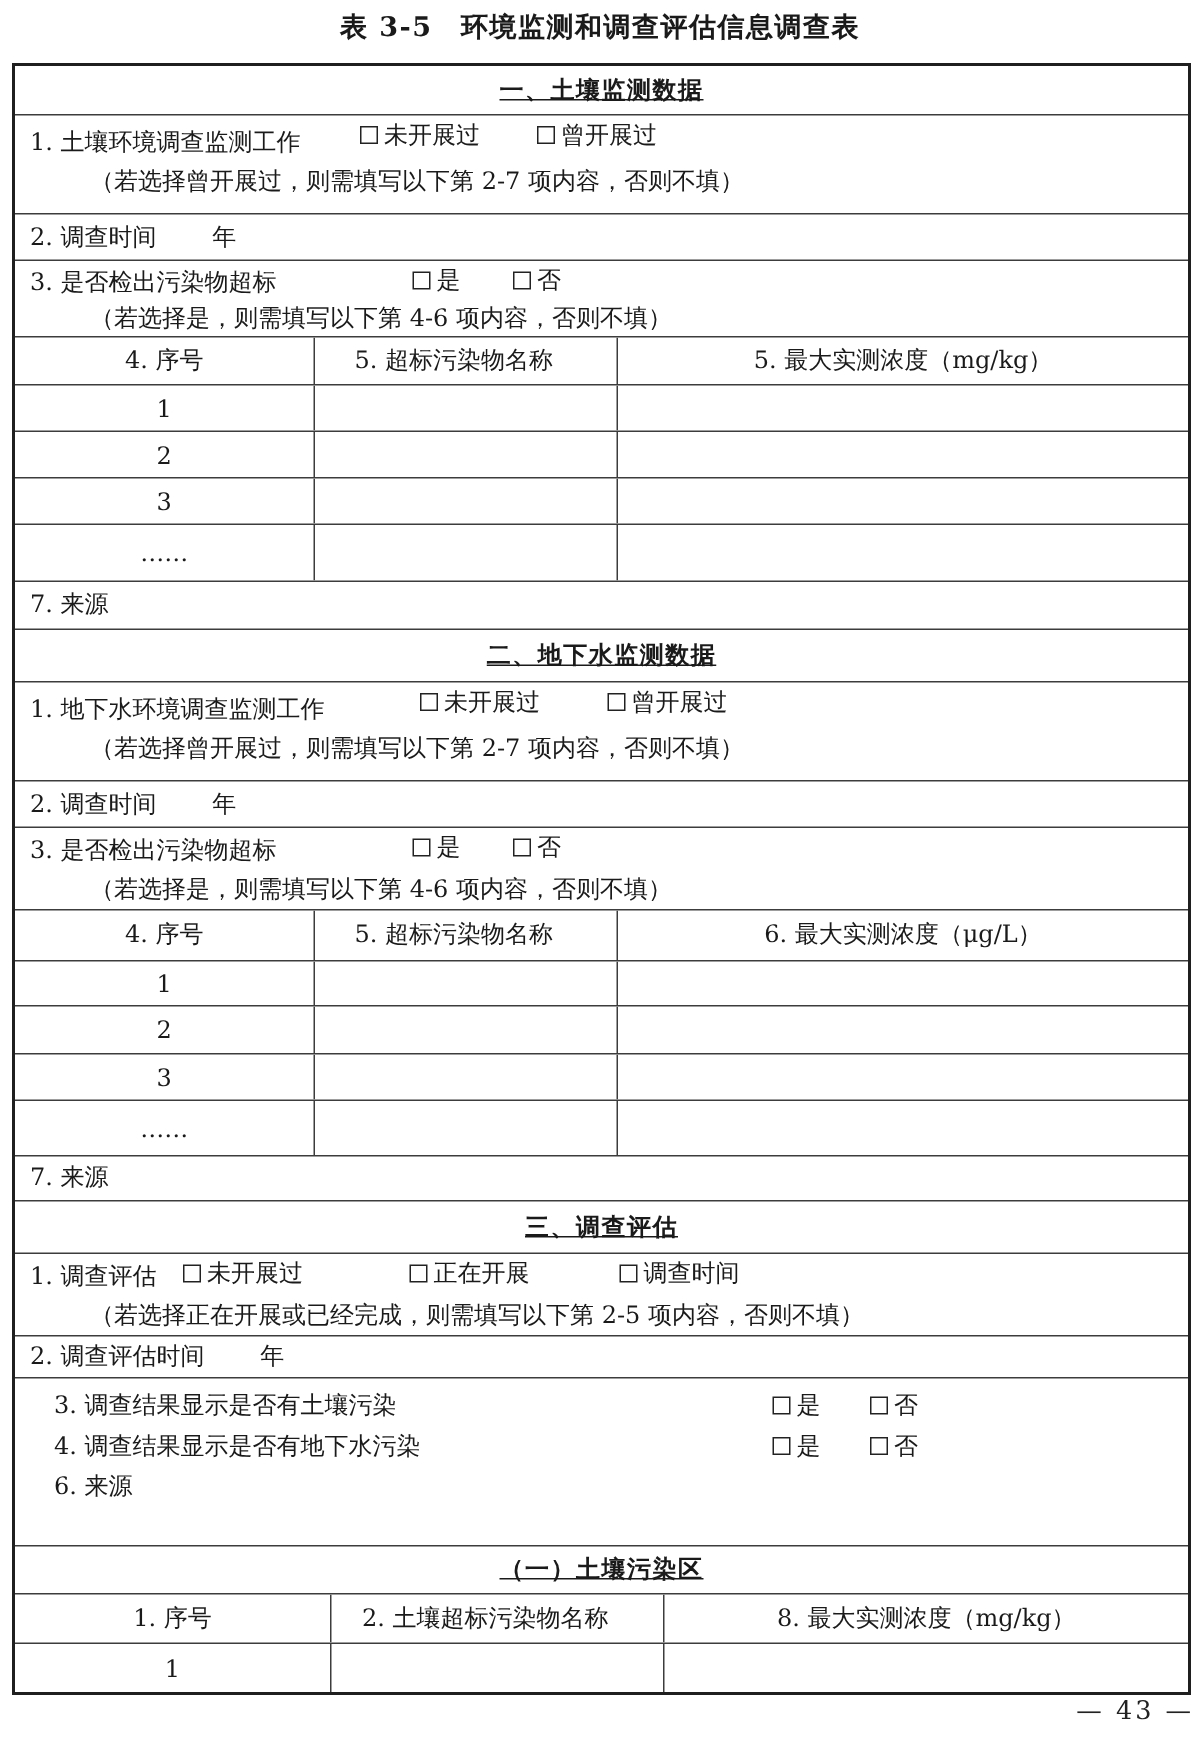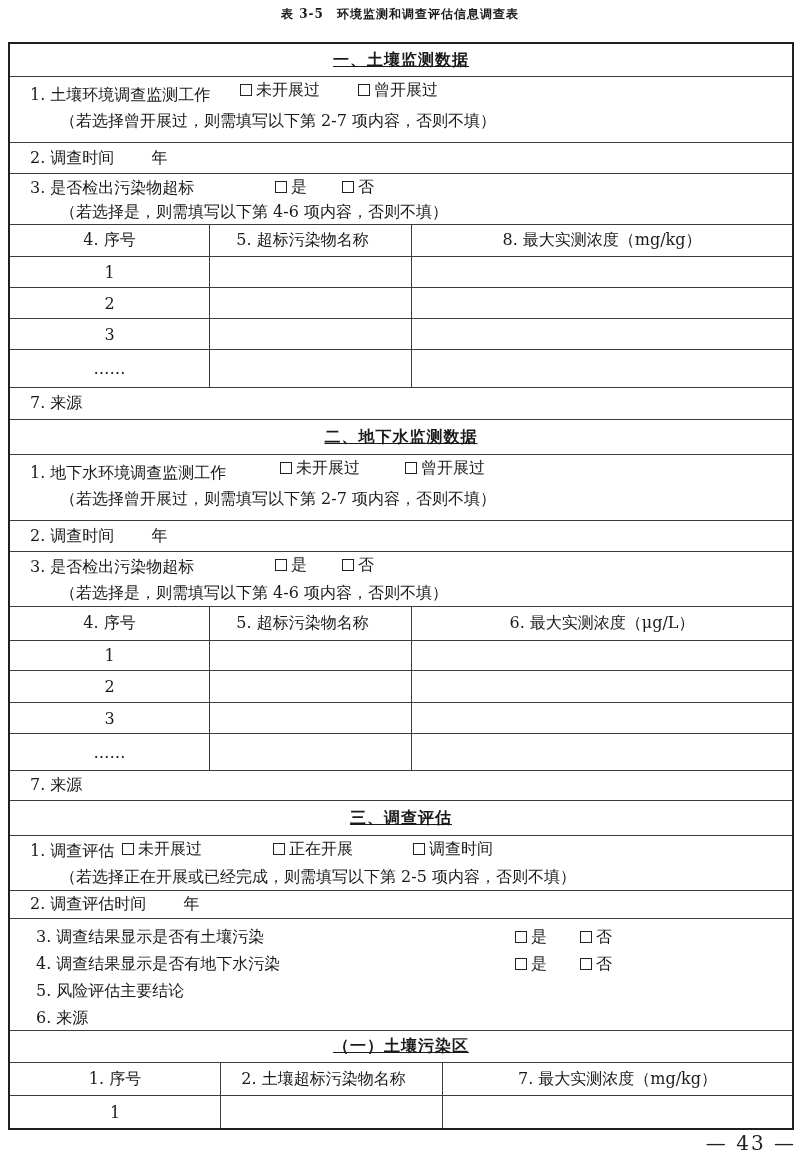--- a/index.html
+++ b/index.html
@@ -4,30 +4,30 @@
 <style>
   html,body { margin:0; padding:0; }
   body {
     width:800px; height:1166px; background:#ffffff; position:relative;
     font-family:"DejaVu Serif","Liberation Serif",serif;
     color:#1a1a1a; font-size:16px;
     -webkit-font-smoothing:antialiased;
   }
   .doc-title {
     position:absolute; top:6px; left:0; width:100%;
-    text-align:center; font-weight:bold; font-size:12px; letter-spacing:1px;
+    text-align:center; font-weight:bold; font-size:18px; letter-spacing:1px;
   }
   .form-table {
     position:absolute; left:8px; top:42px; width:782px;
     border:2px solid #1f1f1f; background:#fff;
   }
   .row { border-top:1px solid #3c3c3c; box-sizing:border-box; position:relative; overflow:hidden; }
   .row:first-child { border-top:none; }
   .sec-hdr { font-weight:bold; text-align:center; display:flex; align-items:center; justify-content:center; letter-spacing:1px;text-decoration:underline; }
-  .line { position:relative; padding-left:20px; line-height:26px; }
+  .line { position:relative; padding-left:10px; line-height:26px; }
   .pad-top { padding-top:5px; }
   .note { padding-left:50px; }
   .cbg { position:absolute; top:0; white-space:nowrap; }
   .cb {
     width:12px; height:12px; border:1.5px solid #222; display:inline-block;
     vertical-align:-1px; margin-right:4px; background:#fff; box-sizing:border-box;
   }
   .suffix { margin-left:32px; }
   .g3 { display:grid; grid-template-columns:183px 202px 1fr; }
   .g3b { display:grid; grid-template-columns:194px 222px 1fr; }
@@ -35,21 +35,21 @@
   .g3 > div:first-child, .g3b > div:first-child { border-left:none; }
   .vcenter { display:flex; align-items:center; }
   
   .h32{height:32px} .h31{height:31px} .h66{height:66px} .h51{height:51px}
   .h35{height:35px} .h38{height:38px} .h30{height:30px} .h34{height:34px}
   .h55{height:55px} .h28{height:28px} .h112{height:112px} .h33{height:33px}
   .h37{height:37px}
   .merged-line { position:relative; padding-left:26px; line-height:27px; }
   .merged-cell { padding-top:4px; }
   .page-num {
-    position:absolute; top:1131px; right:4px; font-size:20px; color:#222;
+    position:absolute; top:1131px; right:4px; font-size:17px; color:#222;
     letter-spacing:2px;
   }
 </style>
 </head>
 <body>
 
 <div class="doc-title">表 3-5　环境监测和调查评估信息调查表</div>
 
 <div class="form-table">
 
@@ -76,21 +76,21 @@
       <span>3. 是否检出污染物超标</span>
       <span class="cbg" style="left:265px"><span class="cb"></span><span>是</span></span>
       <span class="cbg" style="left:332px"><span class="cb"></span><span>否</span></span>
     </div>
     <div class="line note" style="line-height:24px">（若选择是，则需填写以下第 4-6 项内容，否则不填）</div>
   </div>
 
   <div class="row g3 h32">
     <div>4. 序号</div>
     <div>5. 超标污染物名称</div>
-    <div>8. 最大实测浓度（mg/kg）</div>
+    <div>5. 最大实测浓度（mg/kg）</div>
   </div>
   <div class="row g3 h31">
     <div>1</div>
       <div></div>
       <div></div>
   </div>
   <div class="row g3 h31">
     <div>2</div>
       <div></div>
       <div></div>
@@ -190,30 +190,29 @@
     <div class="merged-line">
       <span>3. 调查结果显示是否有土壤污染</span>
       <span class="cbg" style="left:505px"><span class="cb"></span><span>是</span></span>
       <span class="cbg" style="left:570px"><span class="cb"></span><span>否</span></span>
     </div>
     <div class="merged-line">
       <span>4. 调查结果显示是否有地下水污染</span>
       <span class="cbg" style="left:505px"><span class="cb"></span><span>是</span></span>
       <span class="cbg" style="left:570px"><span class="cb"></span><span>否</span></span>
     </div>
-    <div class="merged-line">5. 风险评估主要结论</div>
     <div class="merged-line">6. 来源</div>
   </div>
 
   <div class="row sec-hdr h32">（一）土壤污染区</div>
 
   <div class="row g3b h33">
     <div>1. 序号</div>
     <div>2. 土壤超标污染物名称</div>
-    <div>7. 最大实测浓度（mg/kg）</div>
+    <div>8. 最大实测浓度（mg/kg）</div>
   </div>
   <div class="row g3b h33">
     <div>1</div>
       <div></div>
       <div></div>
   </div>
 
 </div>
 
 <div class="page-num">— 43 —</div>

